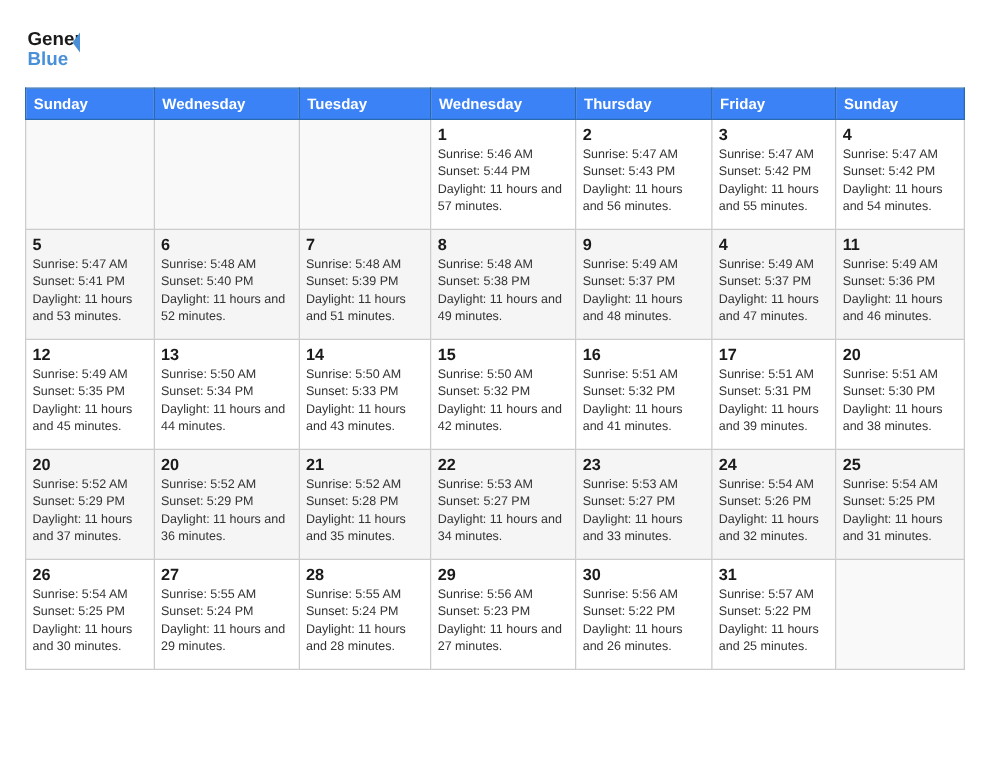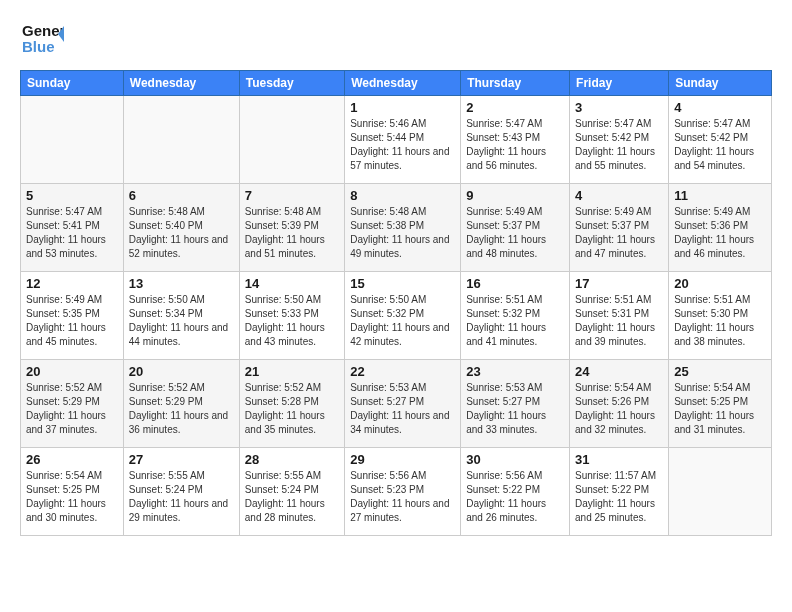--- a/index.html
+++ b/index.html
@@ -293,20 +293,20 @@
 Daylight: 11 hours and 27 minutes.</div>
         </td>
         <td>
           <span class="day-num">30</span>
           <div class="day-info" style="white-space: pre-line;">Sunrise: 5:56 AM
 Sunset: 5:22 PM
 Daylight: 11 hours and 26 minutes.</div>
         </td>
         <td>
           <span class="day-num">31</span>
-          <div class="day-info" style="white-space: pre-line;">Sunrise: 11:57 AM
+          <div class="day-info" style="white-space: pre-line;">Sunrise: 5:57 AM
 Sunset: 5:22 PM
 Daylight: 11 hours and 25 minutes.</div>
         </td>
         <td class="empty-cell"></td>
       </tr>
     </tbody>
 </table>
 
 </body></html>

